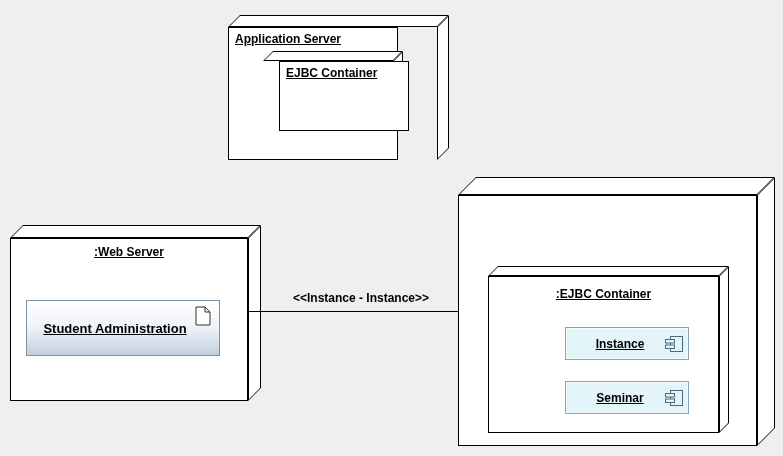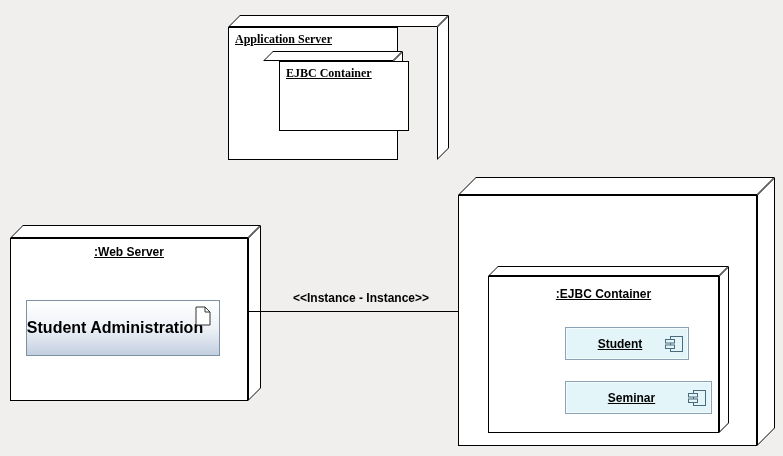--- a/index.html
+++ b/index.html
@@ -24,21 +24,21 @@
   .align-left { text-align:left; padding-left:6px; padding-top:4px; }
   .stereotype { font-size:11px; font-weight:normal; text-align:center; padding-top:4px; }
 
   
   .artifact {
     position:absolute;
     border:1px solid #7d91a5;
     background:linear-gradient(to bottom, var(--artifact-top,#ffffff) 0%, #eef2f7 50%, var(--artifact-bottom,#c3cfdf) 100%);
     display:flex; align-items:center; justify-content:center;
   }
-  .artifact-label { font-size:16px; font-weight:bold; padding-right:16px; white-space:nowrap; }
+  .artifact-label { font-size:13px; font-weight:bold; text-decoration:underline; padding-right:16px; white-space:nowrap; }
   .doc-icon { position:absolute; right:8px; top:5px; }
 
   
   .component {
     position:absolute;
     background:var(--component-fill,#e3f5f8);
     border:1px solid var(--component-border,#8ba3b5);
     box-shadow: inset 0 0 0 1px #f4fbfd;
     display:flex; align-items:center; justify-content:center;
   }
@@ -50,21 +50,21 @@
   .connector-label { position:absolute; font-size:12px; font-weight:bold; text-align:center; white-space:nowrap; }
 </style>
 </head>
 <body>
 
 <div class="canvas">
 
   <div class="cube" style="left:228px;top:15px;width:222px;height:146px;">
     <div class="face top-face" style="left:0;top:0;width:209px;height:12px;"></div>
     <div class="face side-face" style="left:209px;top:12px;width:12px;height:133px;"></div>
-    <div class="face front-face" style="left:0;top:12px;width:170px;height:133px;font-family:Liberation Serif, serif;">
+    <div class="face front-face" style="left:0;top:12px;width:170px;height:133px;">
       <div class="node-label align-left">Application Server</div>
 
       <div class="cube" style="left:34px;top:23px;width:141px;height:81px;">
         <div class="face top-face" style="left:0;top:0;width:130px;height:10px;"></div>
         <div class="face side-face" style="left:130px;top:10px;width:10px;height:70px;"></div>
         <div class="face front-face" style="left:0;top:10px;width:130px;height:70px;margin-left:16px;">
           <div class="node-label align-left">EJBC Container</div>
         </div>
       </div>
     </div>
@@ -94,29 +94,29 @@
     <div class="face side-face" style="left:299px;top:18px;width:18px;height:251px;"></div>
     <div class="face front-face" style="left:0;top:18px;width:299px;height:251px;">
 
       <div class="cube" style="left:29px;top:70px;width:242px;height:168px;">
         <div class="face top-face" style="left:0;top:0;width:231px;height:10px;"></div>
         <div class="face side-face" style="left:231px;top:10px;width:10px;height:157px;"></div>
         <div class="face front-face" style="left:0;top:10px;width:231px;height:157px;">
           <div class="node-label" style="padding-top:10px;">:EJBC Container</div>
 
           <div class="component" style="left:76px;top:50px;width:124px;height:33px;">
-            <span class="component-label">Student</span>
+            <span class="component-label">Instance</span>
             <svg class="component-icon" width="20" height="18" viewBox="0 0 20 18">
               <rect x="6.5" y="1.5" width="12" height="15" fill="#e3f5f8" stroke="#4a6a7d"></rect>
               <rect x="1.5" y="4.5" width="9" height="3.5" fill="#e3f5f8" stroke="#4a6a7d"></rect>
               <rect x="1.5" y="10" width="9" height="3.5" fill="#e3f5f8" stroke="#4a6a7d"></rect>
             </svg>
           </div>
 
-          <div class="component" style="left:76px;top:104px;width:147px;height:33px;">
+          <div class="component" style="left:76px;top:104px;width:124px;height:33px;">
             <span class="component-label">Seminar</span>
             <svg class="component-icon" width="20" height="18" viewBox="0 0 20 18">
               <rect x="6.5" y="1.5" width="12" height="15" fill="#e3f5f8" stroke="#4a6a7d"></rect>
               <rect x="1.5" y="4.5" width="9" height="3.5" fill="#e3f5f8" stroke="#4a6a7d"></rect>
               <rect x="1.5" y="10" width="9" height="3.5" fill="#e3f5f8" stroke="#4a6a7d"></rect>
             </svg>
           </div>
 
         </div>
       </div>

